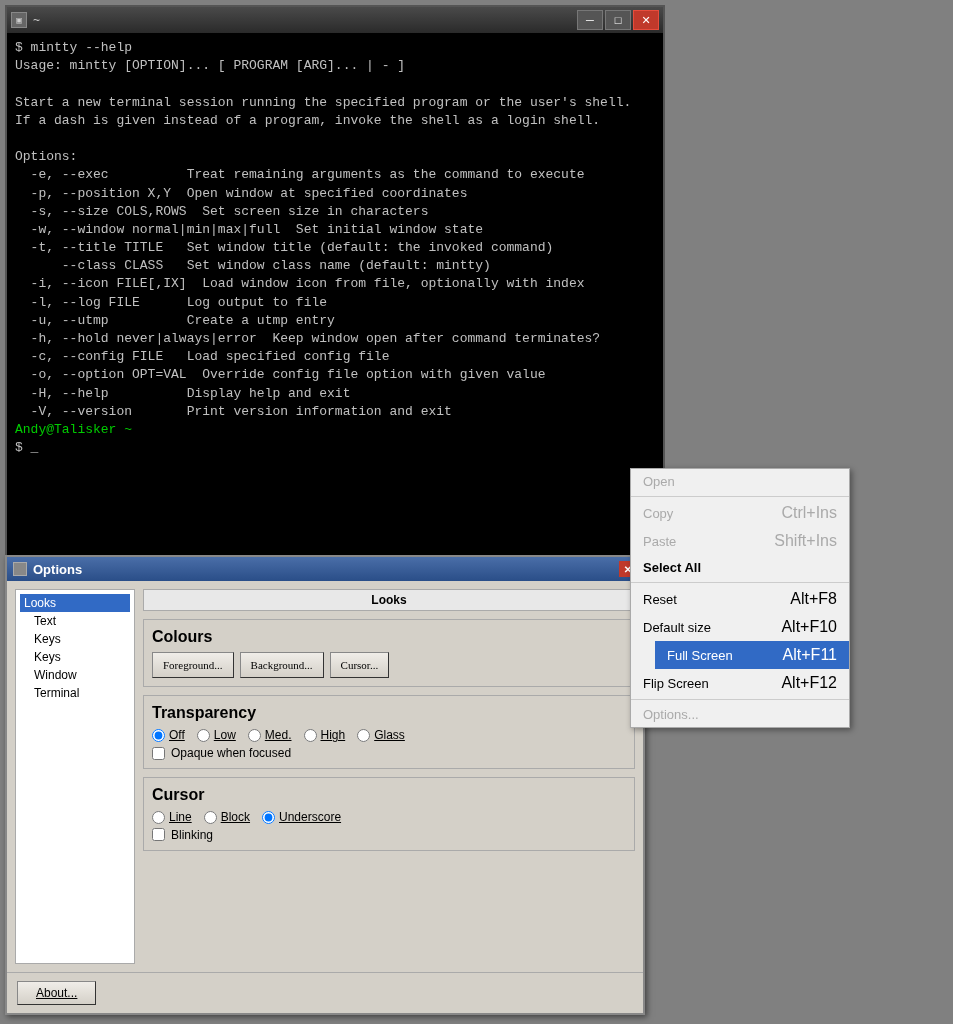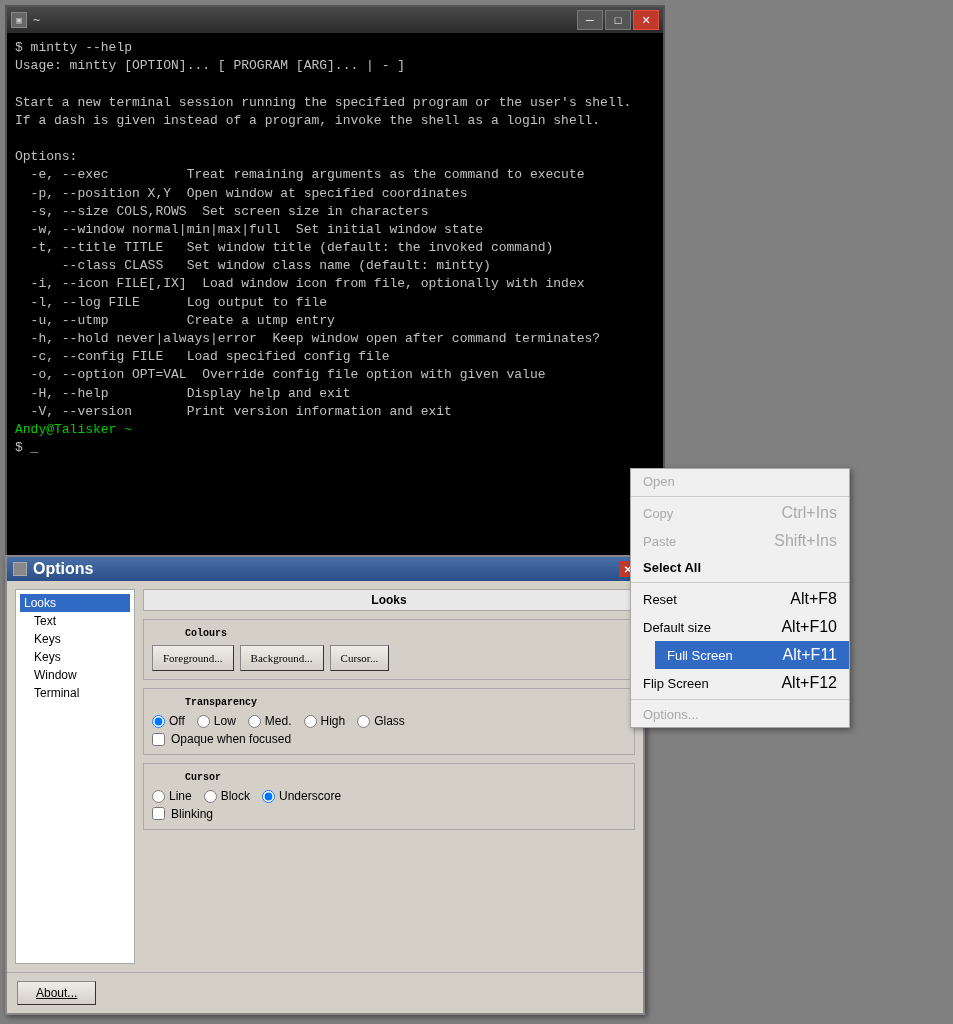--- a/index.html
+++ b/index.html
@@ -105,21 +105,21 @@
       height: 24px;
       display: flex;
       align-items: center;
       justify-content: space-between;
       padding: 0 6px;
       flex-shrink: 0;
     }
     .dialog-title-text {
       color: #fff;
       font-family: Arial, sans-serif;
-      font-size: 16px;
+      font-size: 13px;
       font-weight: bold;
       display: flex;
       align-items: center;
       gap: 6px;
     }
     .dialog-icon {
       width: 14px;
       height: 14px;
       background: #888;
       border: 1px solid #aaa;
@@ -178,26 +178,25 @@
       font-size: 12px;
       font-weight: bold;
       text-align: center;
     }
     .section-box {
       border: 1px solid #aaa;
       padding: 8px;
       background: #d4d0c8;
     }
     .section-label {
-      font-family: Liberation Mono, monospace;
-      font-size: 10px;
+      font-family: Liberation Sans, sans-serif;
+      font-size: 16px;
       font-weight: bold;
       margin-bottom: 6px;
       color: #000;
-      margin-left: 33px;
     }
     .color-buttons {
       display: flex;
       gap: 6px;
     }
     .color-btn {
       padding: 6px 10px;
       background: linear-gradient(to bottom, #f0ede8, #d4d0c8);
       border: 1px solid #888;
       border-bottom-color: #333;
@@ -211,20 +210,21 @@
       align-items: center;
       gap: 12px;
       font-family: Arial, sans-serif;
       font-size: 12px;
       flex-wrap: wrap;
     }
     .radio-item {
       display: flex;
       align-items: center;
       gap: 4px;
+      text-decoration: underline;
     }
     .radio-item input[type="radio"] {
       margin: 0;
     }
     .opaque-row {
       display: flex;
       align-items: center;
       gap: 6px;
       margin-top: 4px;
       font-family: Arial, sans-serif;

